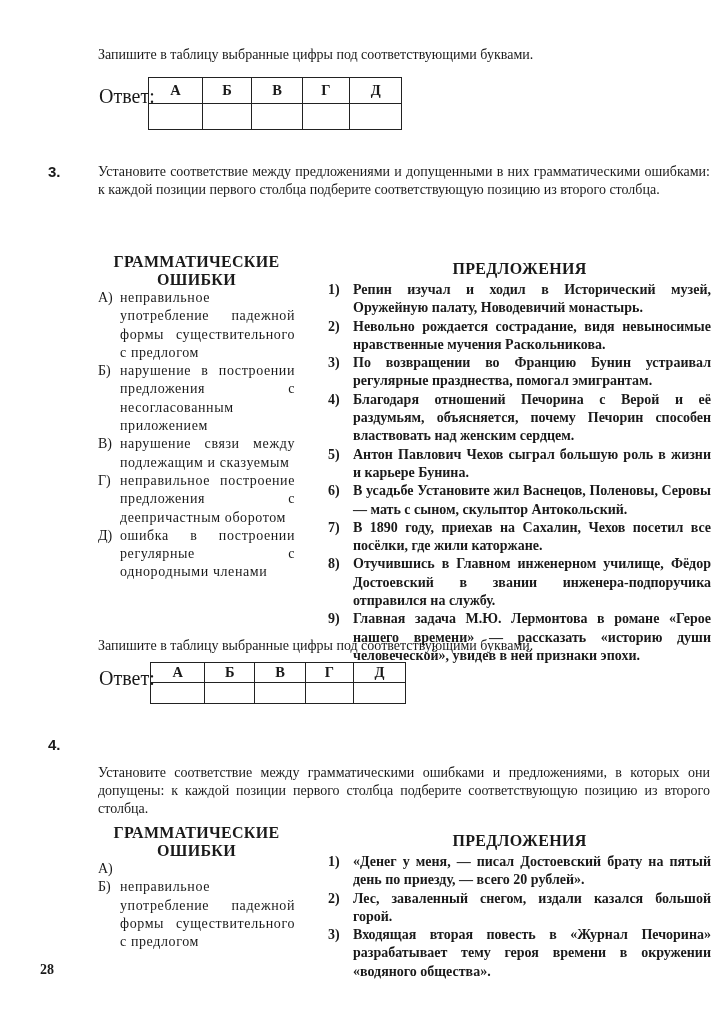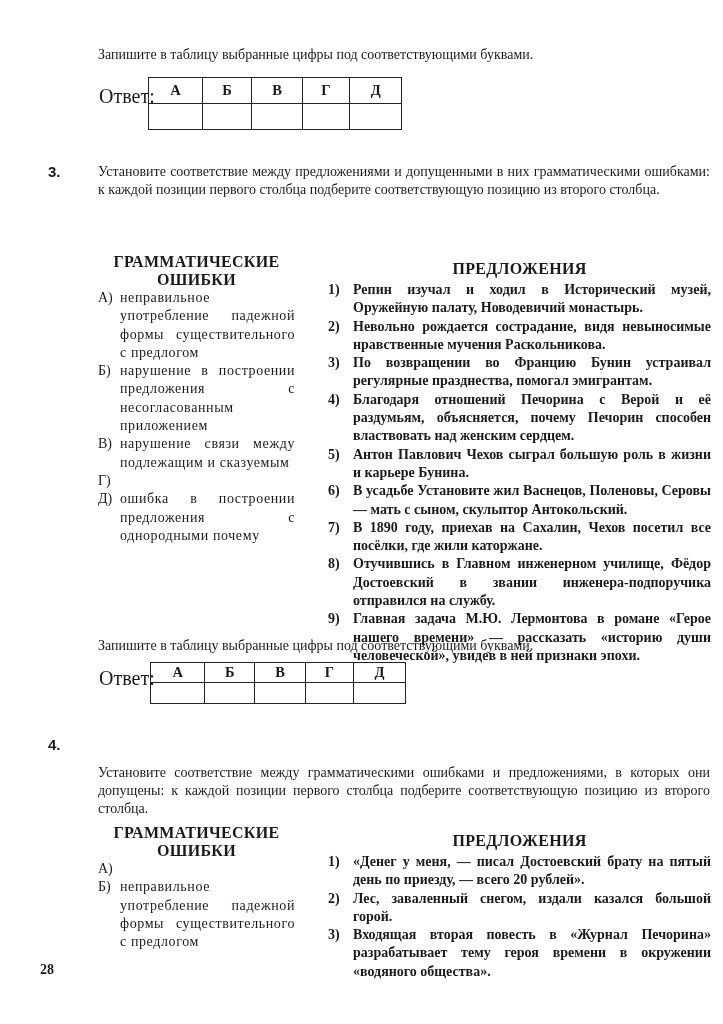--- a/index.html
+++ b/index.html
@@ -61,24 +61,25 @@
   <div class="item">
       <span class="lbl">Б)</span>
       <span class="txt">нарушение в построении предложения с несогласованным приложением</span>
     </div>
   <div class="item">
       <span class="lbl">В)</span>
       <span class="txt">нарушение связи между подлежащим и сказуемым</span>
     </div>
   <div class="item">
       <span class="lbl">Г)</span>
+      <span class="txt">неправильное построение предложения с деепричастным оборотом</span>
     </div>
   <div class="item">
       <span class="lbl">Д)</span>
-      <span class="txt">ошибка в построении предложения с однородными почему</span>
+      <span class="txt">ошибка в построении регулярные с однородными членами</span>
     </div>
 </div>
 
 <div class="abs sent" style="left:328px;top:232px;width:383px;">
   <div class="colhead" style="margin-bottom:3px;">ПРЕДЛОЖЕНИЯ</div>
   <div class="item">
       <span class="lbl">1)</span>
       <span class="txt">Репин изучал и ходил в Исторический музей, Оружейную палату, Новодевичий монастырь.</span>
     </div>
   <div class="item">

